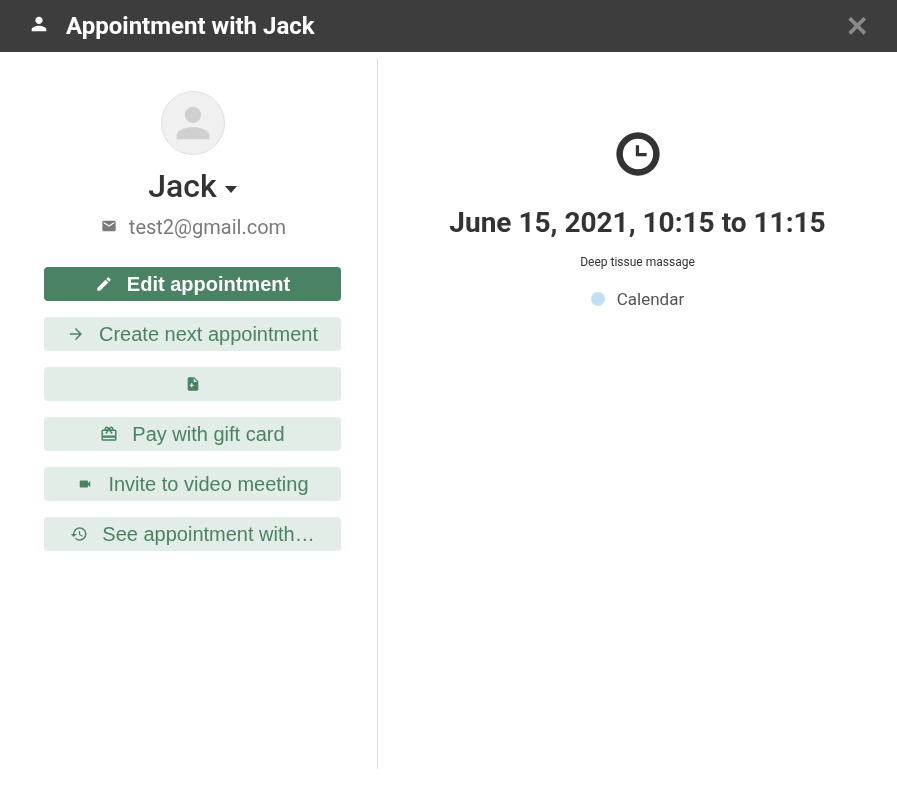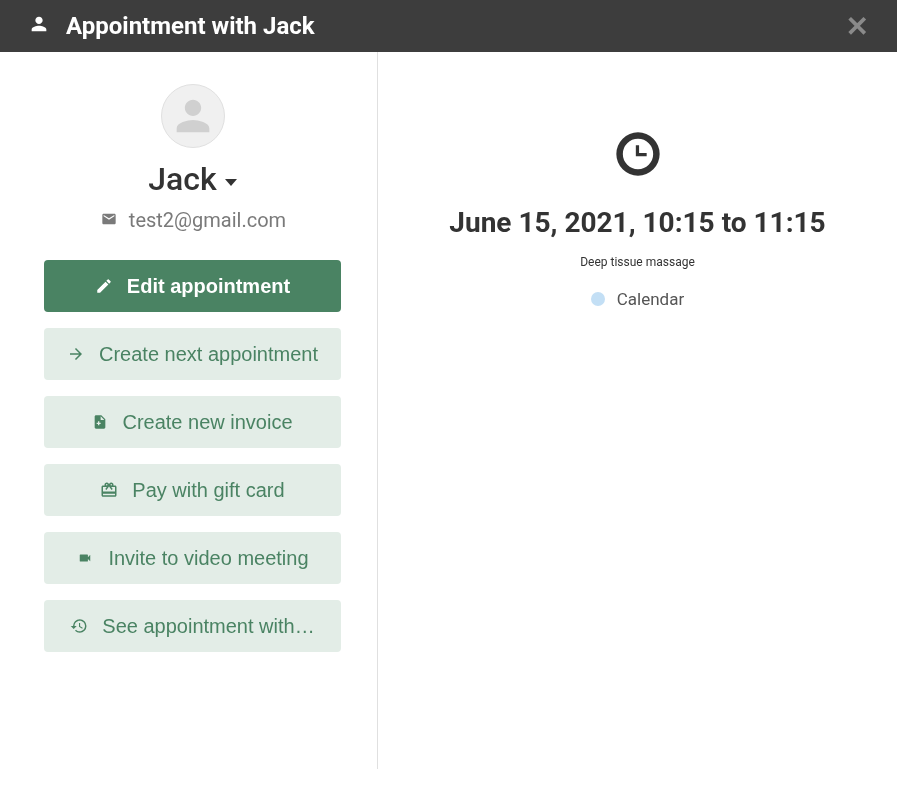--- a/index.html
+++ b/index.html
@@ -33,21 +33,21 @@
       font-weight: bold;
     }
     .content {
       display: flex;
       height: calc(100% - 72px);
     }
     .left-panel {
       width: 378px;
       padding: 32px 36px 0 44px;
       border-right: 1px solid #e0e0e0;
-      margin-top: 0;
+      margin-top: 7px;
     }
     .avatar-section {
       text-align: center;
       margin-bottom: 28px;
     }
     .avatar {
       width: 64px;
       height: 64px;
       border-radius: 50%;
       background: #f0f0f0;
@@ -92,21 +92,21 @@
       width: 20px;
       height: 16px;
       fill: #7a7a7a;
     }
     .action-buttons {
       display: flex;
       flex-direction: column;
       gap: 16px;
     }
     .btn {
-      height: 52px;
+      height: 34px;
       border-radius: 4px;
       display: flex;
       align-items: center;
       justify-content: center;
       gap: 14px;
       font-size: 20px;
       cursor: pointer;
       border: none;
       padding: 0 18px;
       white-space: nowrap;
@@ -223,21 +223,20 @@
         <span class="btn-label">Create next appointment</span>
       </button>
 
 
       <button class="btn btn-secondary">
         <span class="btn-icon">
           <svg width="16" height="18" viewBox="0 0 24 24">
               <path d="M14 2H6c-1.1 0-2 .9-2 2v16c0 1.1.9 2 2 2h12c1.1 0 2-.9 2-2V8l-6-6zm-1 13h-2v2h-2v-2H7v-2h2v-2h2v2h2v2zM13 9V3.5L18.5 9H13z"></path>
             </svg>
         </span>
-        <span class="btn-label">Create new invoice</span>
       </button>
 
       <button class="btn btn-secondary">
         <span class="btn-icon">
           <svg width="18" height="18" viewBox="0 0 24 24">
               <path d="M20 6h-2.18c.11-.31.18-.65.18-1 0-1.66-1.34-3-3-3-1.05 0-1.96.54-2.5 1.35l-.5.67-.5-.68C10.96 2.54 10.05 2 9 2 7.34 2 6 3.34 6 5c0 .35.07.69.18 1H4c-1.11 0-2 .89-2 2v11c0 1.11.89 2 2 2h16c1.11 0 2-.89 2-2V8c0-1.11-.89-2-2-2zm-5-2c.55 0 1 .45 1 1s-.45 1-1 1-1-.45-1-1 .45-1 1-1zM9 4c.55 0 1 .45 1 1s-.45 1-1 1-1-.45-1-1 .45-1 1-1zm11 15H4v-2h16v2zm0-5H4V8h5.08L7 10.83 8.62 12 12 7.4l3.38 4.6L17 10.83 14.92 8H20v6z"></path>
             </svg>
         </span>
         <span class="btn-label">Pay with gift card</span>
       </button>

